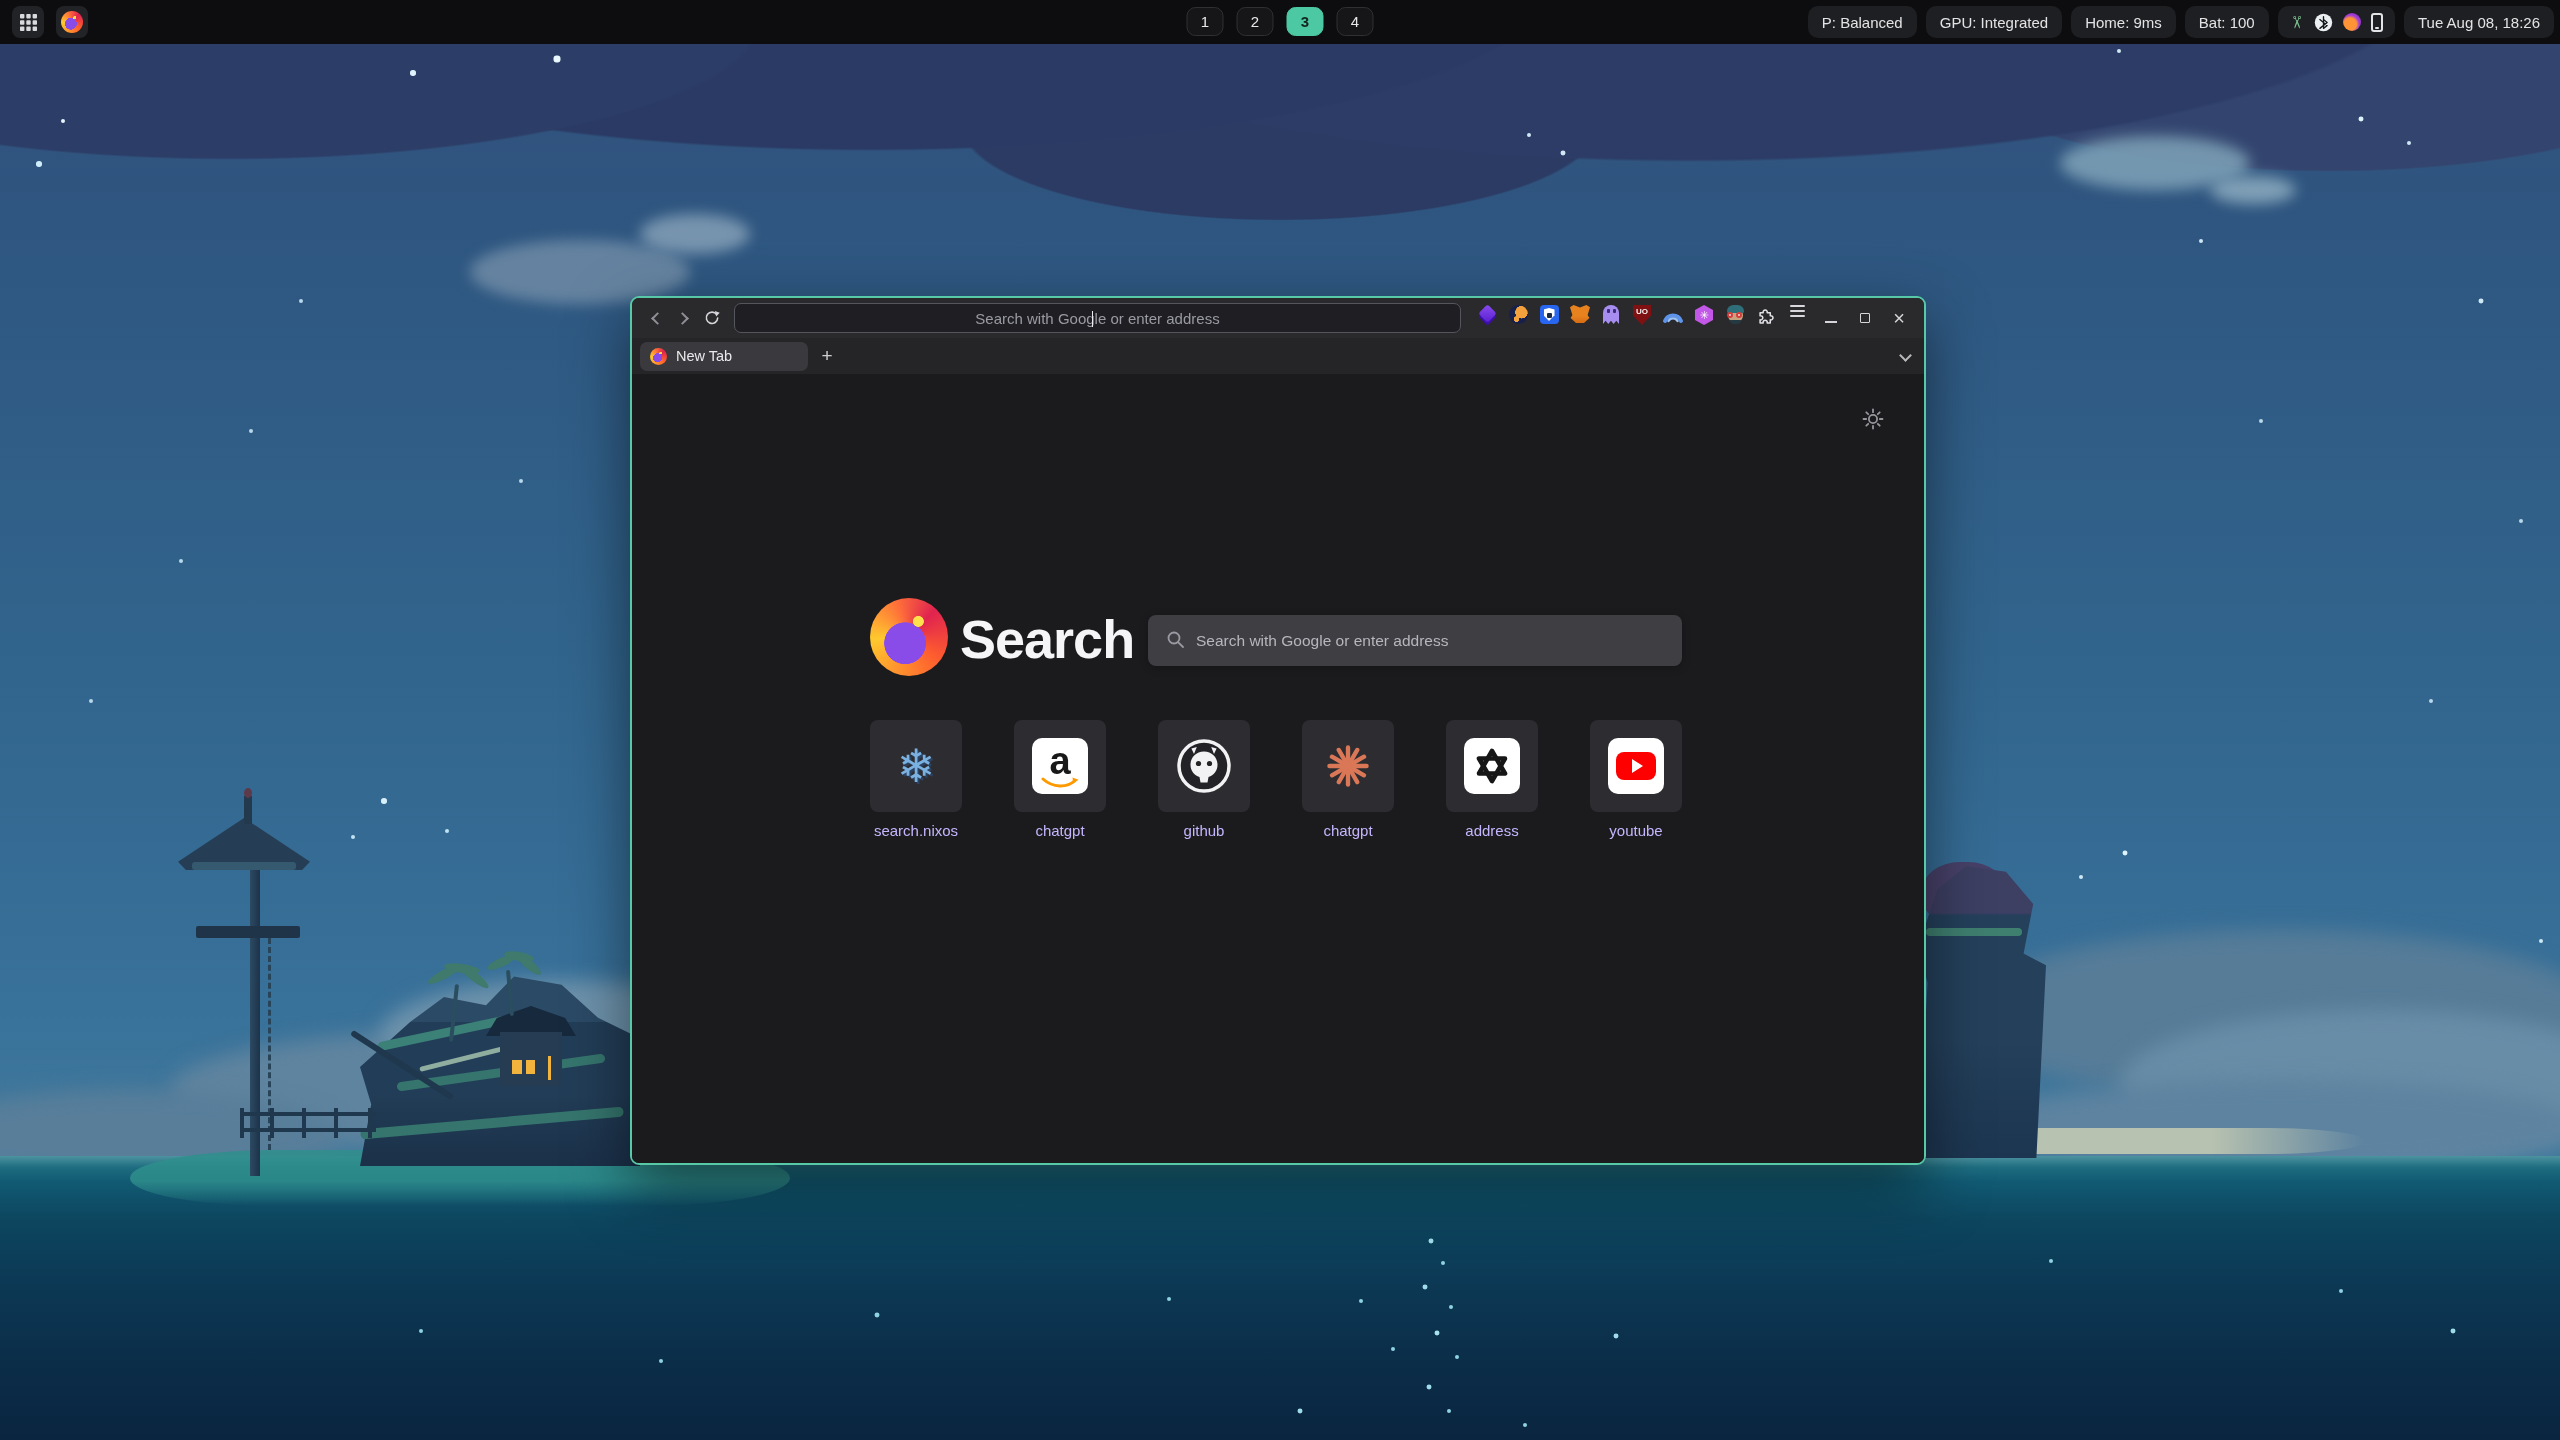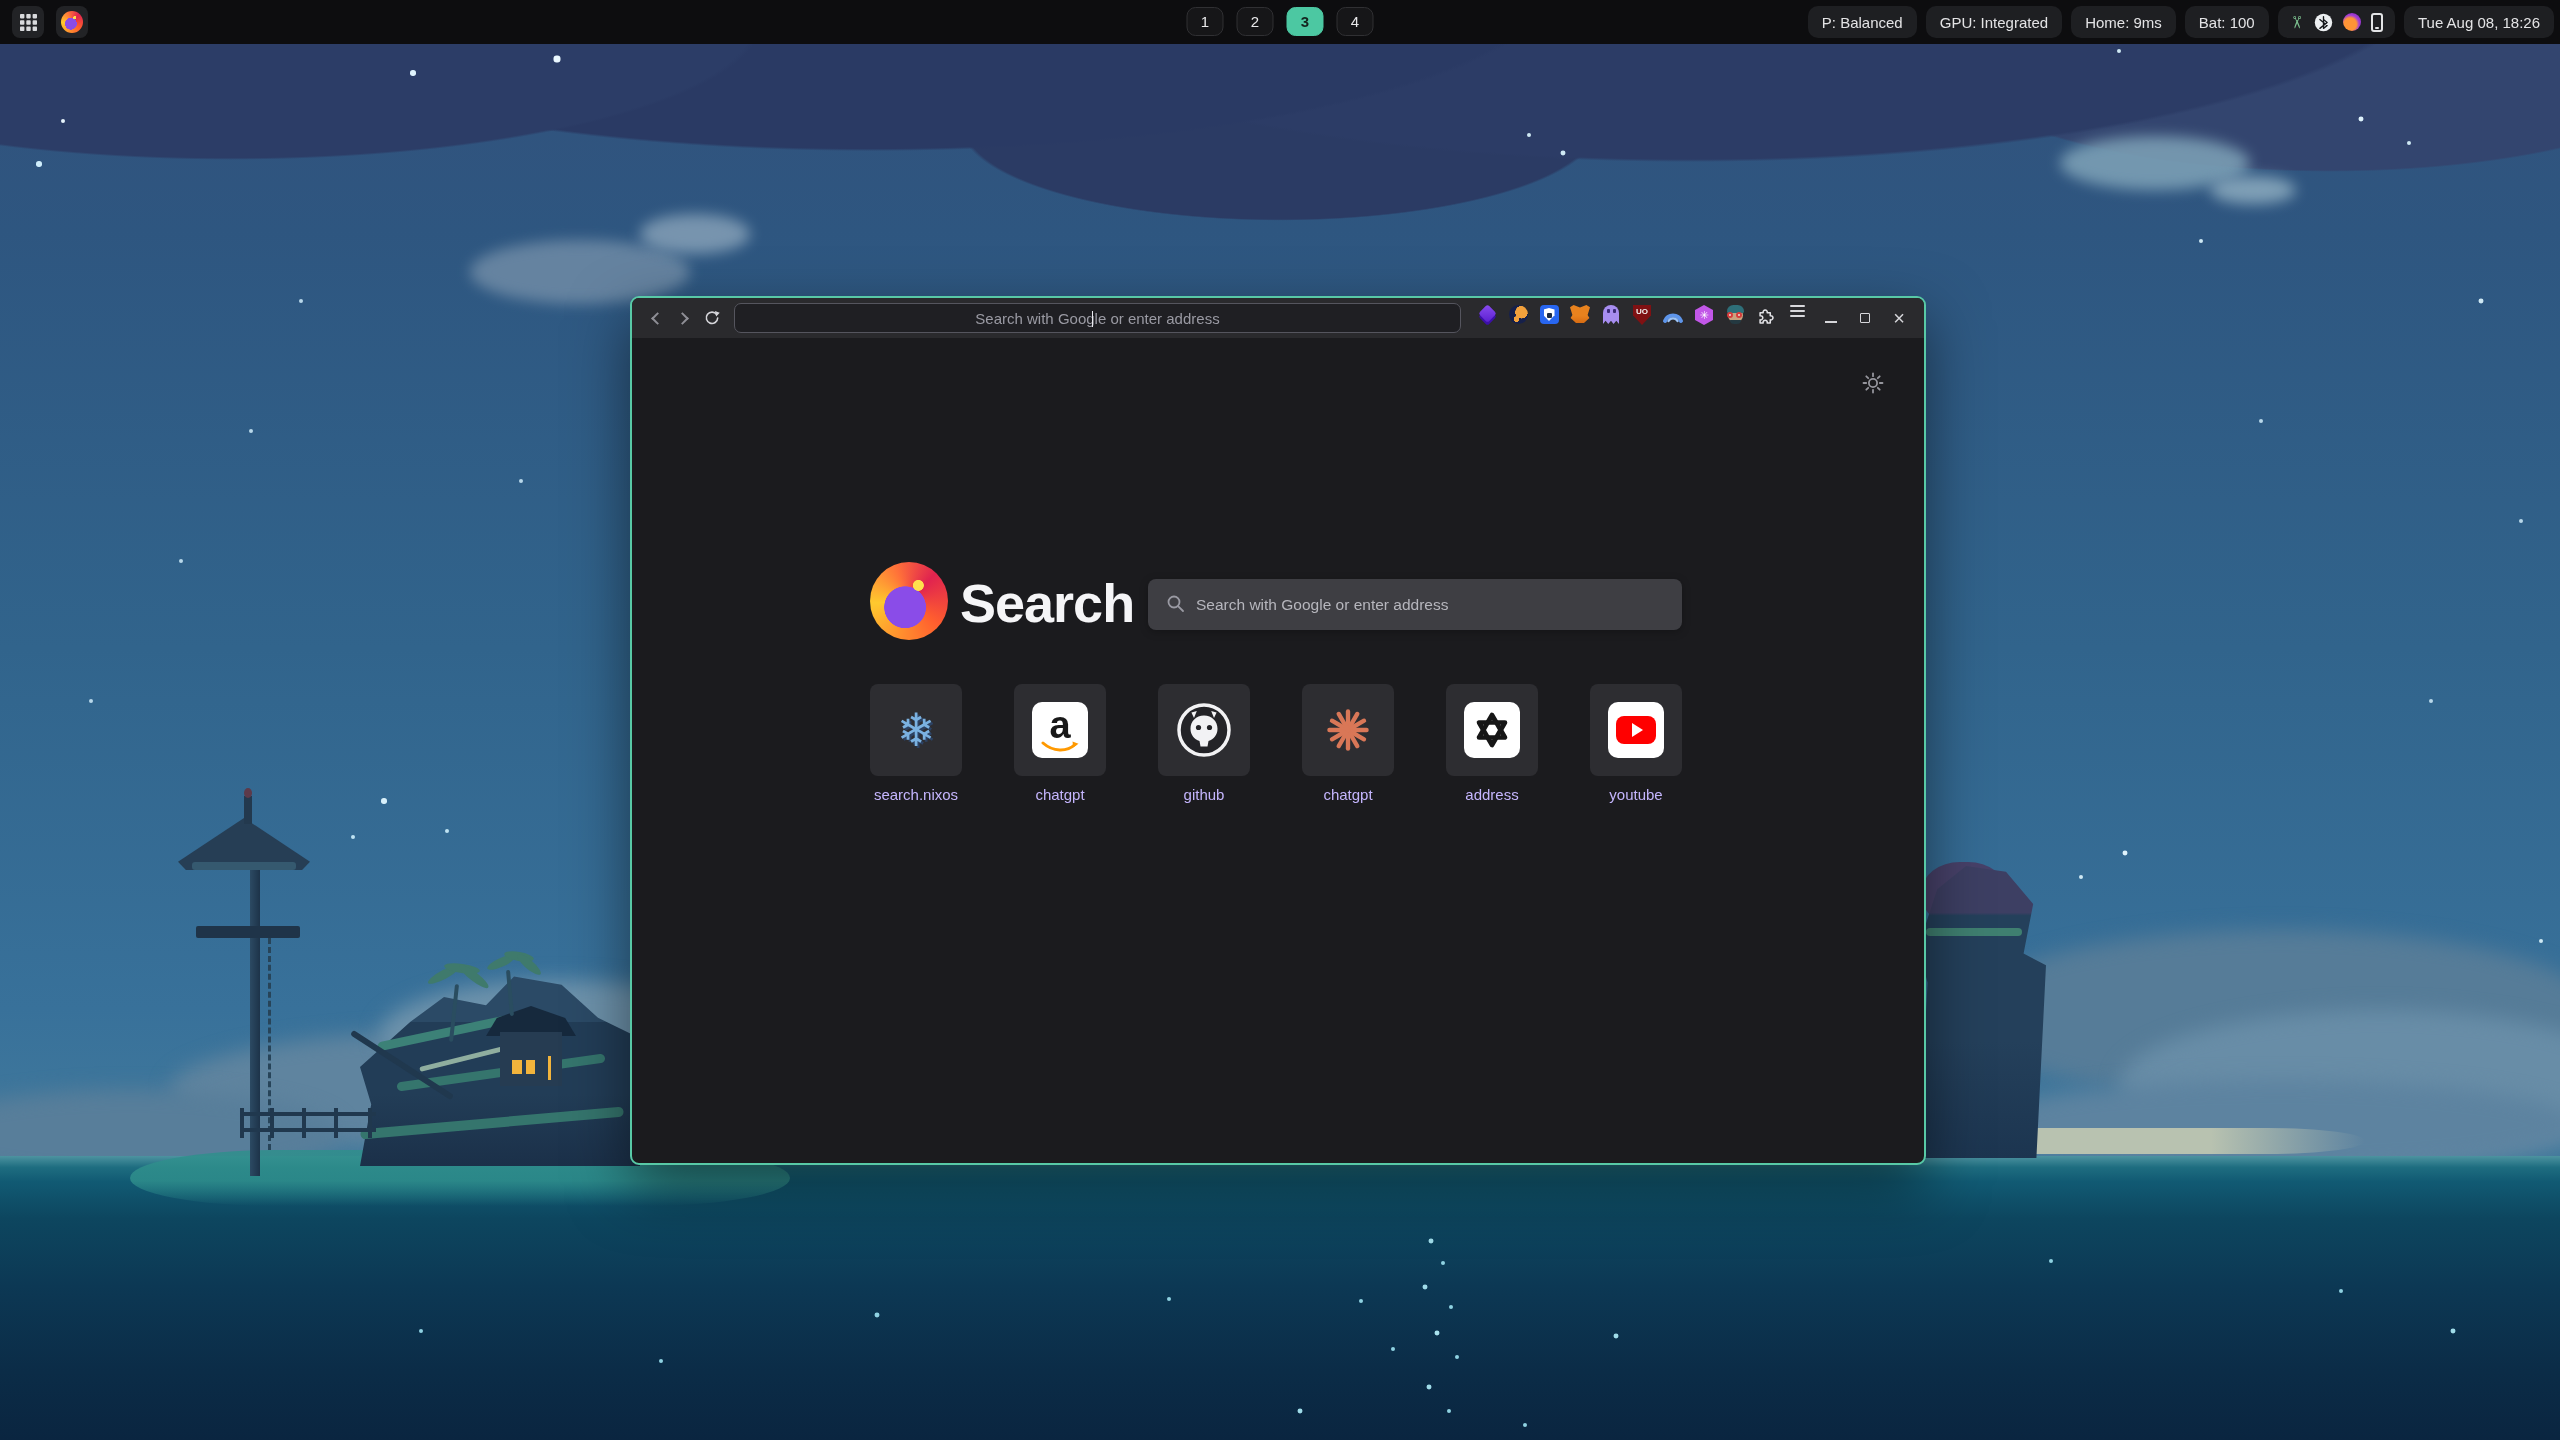--- a/index.html
+++ b/index.html
@@ -420,20 +420,30 @@
           <span class="ctl-min"></span>
         </div>
       <div class="winctl">
           <span class="ctl-max"></span>
         </div>
       <div class="winctl">
           <span class="ctl-close">×</span>
         </div>
     </div>
 
+    <div class="tabbar">
+      <div class="tab">
+        <span class="ff" style="width:17px;height:17px;display:block;flex:0 0 auto;"></span>
+        <span class="title">New Tab</span>
+      </div>
+      <div class="newtabbtn">
+          <span>+</span>
+        </div>
+      <span class="alltabs"></span>
+    </div>
 
     <div class="content">
       <div class="gear">
         <svg width="22" height="22" viewBox="0 0 22 22">
           <g stroke="#96969d" stroke-width="1.8" stroke-linecap="round">
             <circle cx="11" cy="11" r="4.1" fill="none"></circle>
             <line x1="11" y1="1.5" x2="11" y2="4.2"></line>
               <line x1="11" y1="17.8" x2="11" y2="20.5"></line>
             <line x1="1.5" y1="11" x2="4.2" y2="11"></line>
               <line x1="17.8" y1="11" x2="20.5" y2="11"></line>

